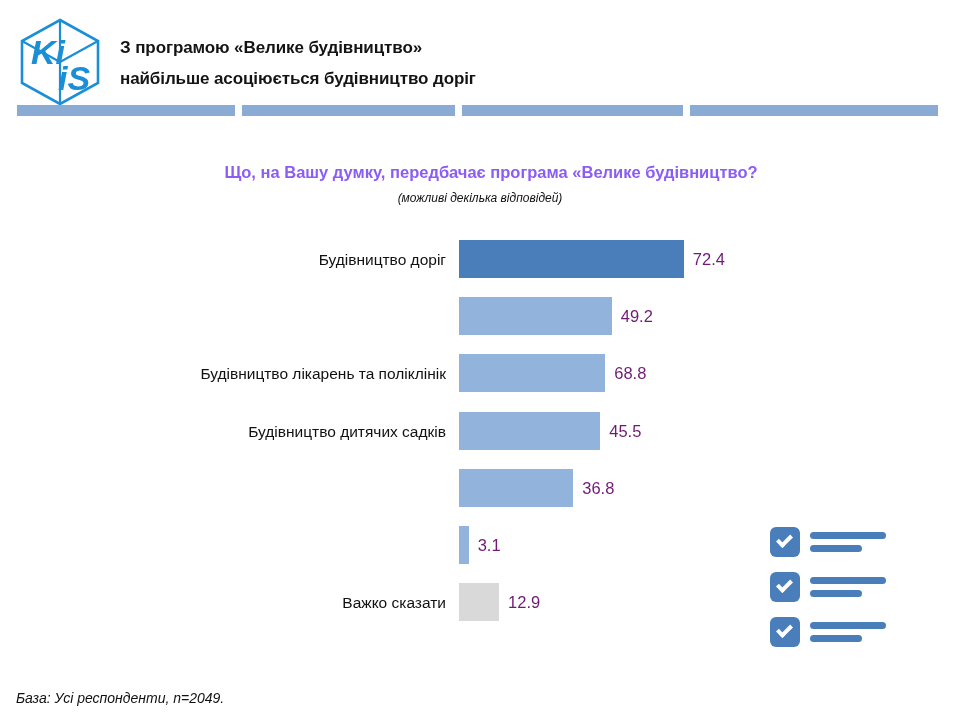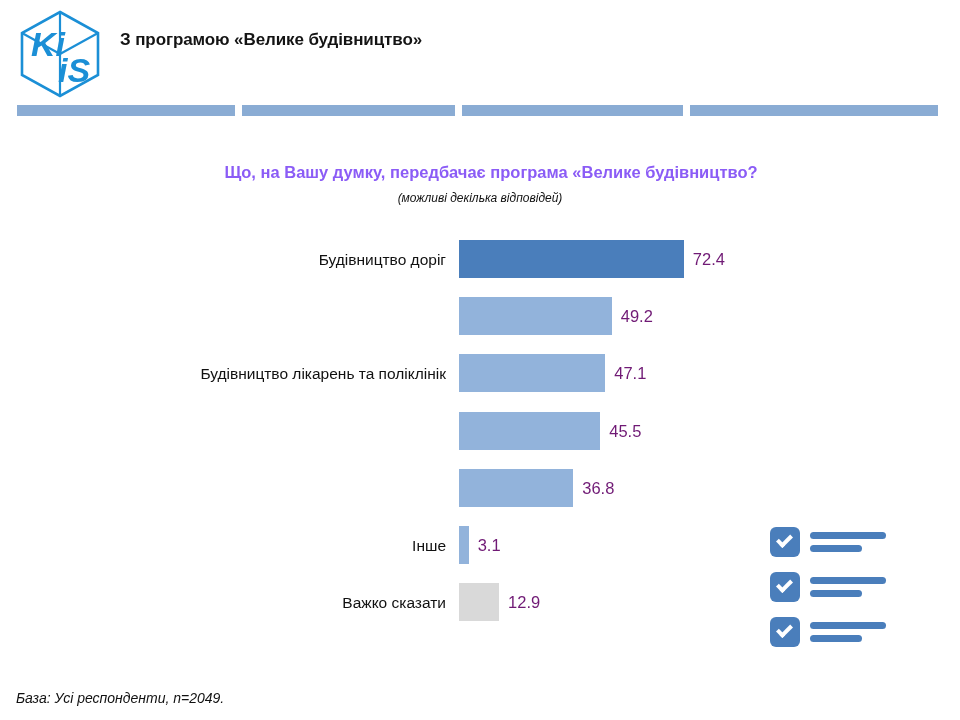--- a/index.html
+++ b/index.html
@@ -11,21 +11,21 @@
     height: 720px;
     background: #ffffff;
     font-family: "Liberation Sans", sans-serif;
     position: relative;
     overflow: hidden;
   }
 
   
   #header {
     position: absolute;
-    left: 0; top: 0;
+    left: 0; top: 8px;
     width: 924px;
     height: 100px;
   }
   #logo {
     position: absolute;
     left: 14px;
     top: 8px;
     width: 92px;
     height: 92px;
   }
@@ -186,20 +186,21 @@
       <line x1="46" y1="46" x2="8" y2="25" stroke="#1b8fd6" stroke-width="2.2"></line>
       <line x1="46" y1="46" x2="84" y2="25" stroke="#1b8fd6" stroke-width="2.2"></line>
       <line x1="46" y1="46" x2="46" y2="88" stroke="#1b8fd6" stroke-width="2.2"></line>
       <text x="17" y="48" font-family="'Liberation Sans', sans-serif" font-size="34" font-weight="bold" font-style="italic" fill="#1b8fd6">Ki</text>
       <text x="44" y="74" font-family="'Liberation Sans', sans-serif" font-size="34" font-weight="bold" font-style="italic" fill="#1b8fd6">iS</text>
     </svg>
   </div>
 
   <div id="header-title">
     <span class="tline">З програмою «Велике будівництво»</span>
+    <span class="tline">найбільше асоціюється будівництво доріг</span>
   </div>
 </div>
 
 <div id="decor">
     <div class="decor-seg" style="left: 17px; width: 218px; background: rgb(138, 172, 212);"></div>
     <div class="decor-seg" style="left: 242px; width: 213px; background: rgb(138, 172, 212);"></div>
     <div class="decor-seg" style="left: 462px; width: 221px; background: rgb(138, 172, 212);"></div>
     <div class="decor-seg" style="left: 690px; width: 248px; background: rgb(138, 172, 212);"></div>
   </div>
 
@@ -212,32 +213,32 @@
       <div class="row-bar" style="width: 224.802px; height: 38px; background: rgb(74, 126, 187);"></div>
       <div class="row-value" style="left: 676.802px;">72.4</div>
     </div>
     <div class="row" style="top: 57.2px;">
       <div class="row-bar" style="width: 152.766px; height: 38px; background: rgb(146, 179, 219);"></div>
       <div class="row-value" style="left: 604.766px;">49.2</div>
     </div>
     <div class="row" style="top: 114.4px;">
       <div class="row-label">Будівництво лікарень та поліклінік</div>
       <div class="row-bar" style="width: 146.245px; height: 38px; background: rgb(146, 179, 219);"></div>
-      <div class="row-value" style="left: 598.245px;">47.1</div>
+      <div class="row-value" style="left: 598.245px;">68.8</div>
     </div>
     <div class="row" style="top: 171.6px;">
+      <div class="row-label">Будівництво дитячих садків</div>
       <div class="row-bar" style="width: 141.278px; height: 38px; background: rgb(146, 179, 219);"></div>
       <div class="row-value" style="left: 593.278px;">45.5</div>
     </div>
     <div class="row" style="top: 228.8px;">
       <div class="row-bar" style="width: 114.264px; height: 38px; background: rgb(146, 179, 219);"></div>
       <div class="row-value" style="left: 566.264px;">36.8</div>
     </div>
     <div class="row" style="top: 286px;">
-      <div class="row-label">Інше</div>
       <div class="row-bar" style="width: 9.6255px; height: 38px; background: rgb(146, 179, 219);"></div>
       <div class="row-value" style="left: 461.625px;">3.1</div>
     </div>
     <div class="row" style="top: 343.2px;">
       <div class="row-label">Важко сказати</div>
       <div class="row-bar" style="width: 40.0545px; height: 38px; background: rgb(217, 217, 217);"></div>
       <div class="row-value" style="left: 492.055px;">12.9</div>
     </div>
   </div>
 

